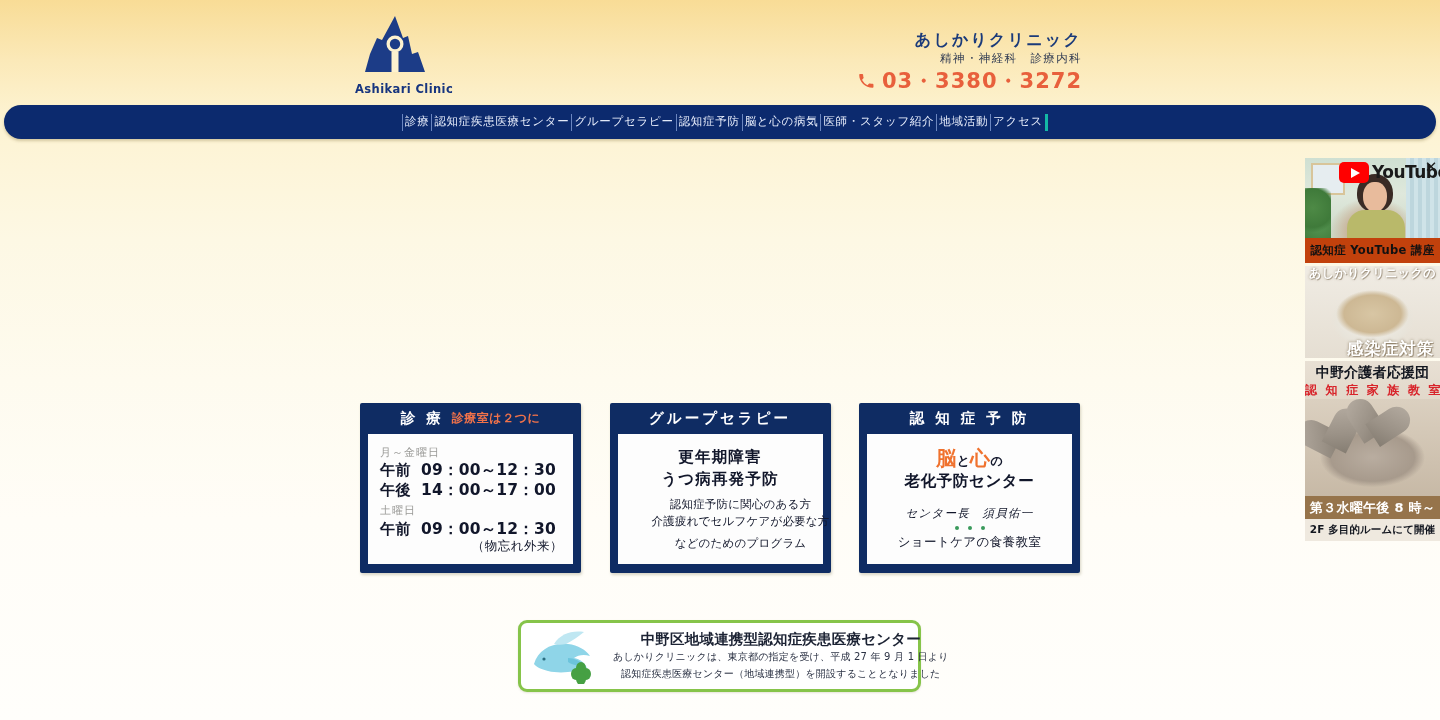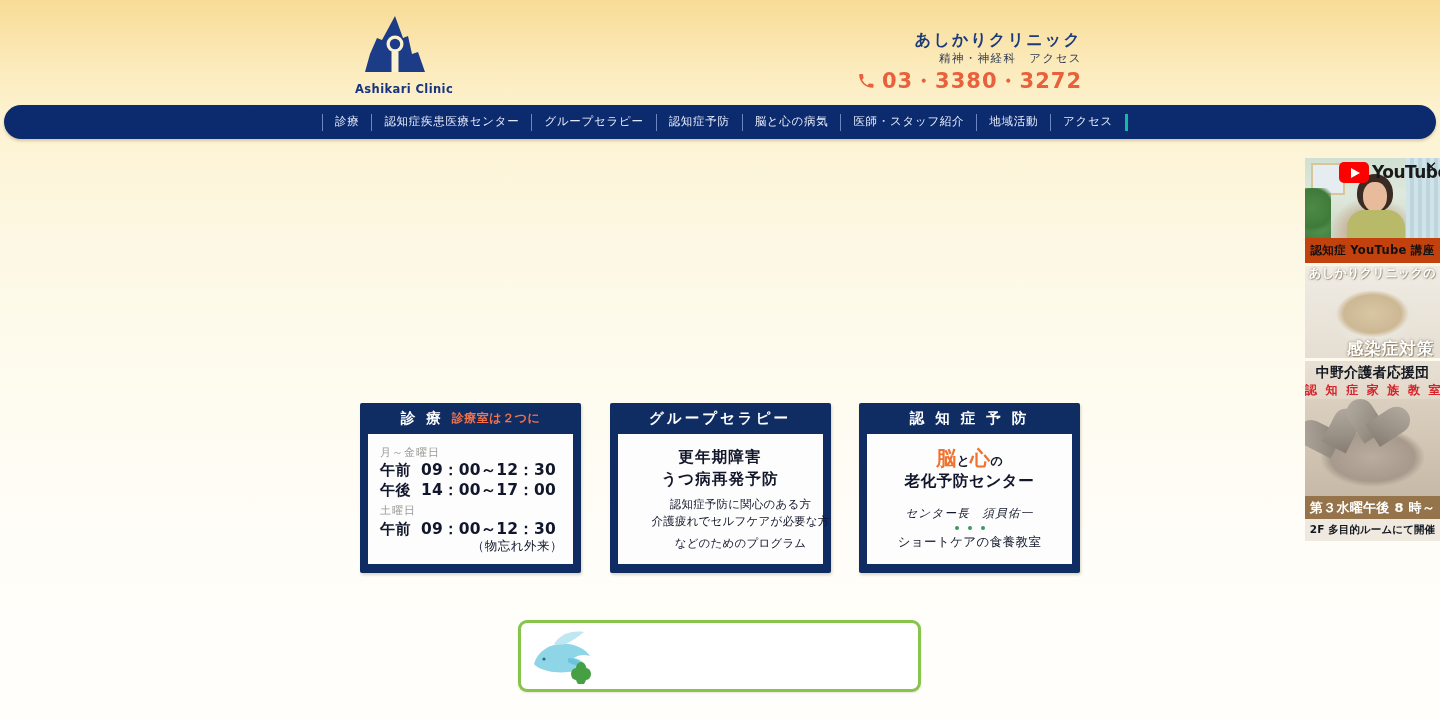--- a/index.html
+++ b/index.html
@@ -109,21 +109,21 @@
   #nav-list {
     display: flex;
     align-items: center;
     height: 100%;
     margin-left: 10px;
   }
   .nav-item {
     color: #e8eefc;
     font-size: 11.5px;
     letter-spacing: 0.7px;
-    padding: 0 12px;
+    padding: 0 2px;
     line-height: 1;
     white-space: nowrap;
     cursor: pointer;
     border-left: 1px solid #6b86c0;
     display: flex;
     align-items: center;
     height: 17px;
   }
   .nav-item:last-child { border-right: 3px solid #14b8a6; }
 
@@ -520,21 +520,21 @@
         <circle cx="33" cy="30" r="8.5" fill="#fdf2cf"></circle>
         <circle cx="33" cy="30" r="5.2" fill="#1c3c87"></circle>
         <rect x="29.5" y="38" width="7" height="20" fill="#fdf2cf"></rect>
       </svg>
     </span>
     <span id="logo-wordmark">Ashikari Clinic</span>
   </div>
 
   <div id="header-contact">
     <div id="clinic-name">あしかりクリニック</div>
-    <div id="clinic-departments">精神・神経科　アクセス</div>
+    <div id="clinic-departments">精神・神経科　診療内科</div>
     <div id="clinic-phone-row">
       <span id="phone-icon">
         <svg width="16" height="16" viewBox="0 0 24 24" aria-hidden="true">
           <path fill="#e8603c" d="M6.6 10.8c1.7 3.3 4.3 5.9 7.6 7.6l2.5-2.5c.3-.3.8-.4 1.2-.3 1.3.4 2.7.7 4.1.7.7 0 1.2.5 1.2 1.2V21c0 .7-.5 1.2-1.2 1.2C10.6 22.2 1.8 13.4 1.8 2.6 1.8 1.9 2.3 1.4 3 1.4h3.5c.7 0 1.2.5 1.2 1.2 0 1.4.2 2.8.7 4.1.1.4 0 .9-.3 1.2l-2.5 2.9z"></path>
         </svg>
       </span>
       <span id="clinic-phone">03・3380・3272</span>
     </div>
   </div>
 </header>
@@ -624,20 +624,25 @@
       <path d="M40 30 C46 30 52 33 56 37 C50 38 44 37 40 34 Z" fill="#6cc4dc"></path>
       <circle cx="16" cy="31" r="1.6" fill="#2a6d80"></circle>
       <g fill="#46a043">
         <ellipse cx="48" cy="46" rx="5" ry="6"></ellipse>
         <ellipse cx="58" cy="46" rx="5" ry="6"></ellipse>
         <ellipse cx="53" cy="40" rx="5" ry="6"></ellipse>
         <ellipse cx="53" cy="51" rx="5" ry="6"></ellipse>
       </g>
     </svg>
   </div>
+  <div id="banner-text">
+    <div id="banner-title">中野区地域連携型認知症疾患医療センター</div>
+    <div class="banner-line">あしかりクリニックは、東京都の指定を受け、平成 27 年 9 月 1 日より</div>
+    <div class="banner-line">認知症疾患医療センター（地域連携型）を開設することとなりました</div>
+  </div>
 </section>
 
 <aside id="side-widgets">
 
   <div class="side-widget" id="widget-youtube">
     <div id="yt-thumb">
       <div id="yt-wall-art"></div>
       <div id="yt-plant"></div>
       <div id="yt-curtain"></div>
       <div id="yt-person-head"></div>

